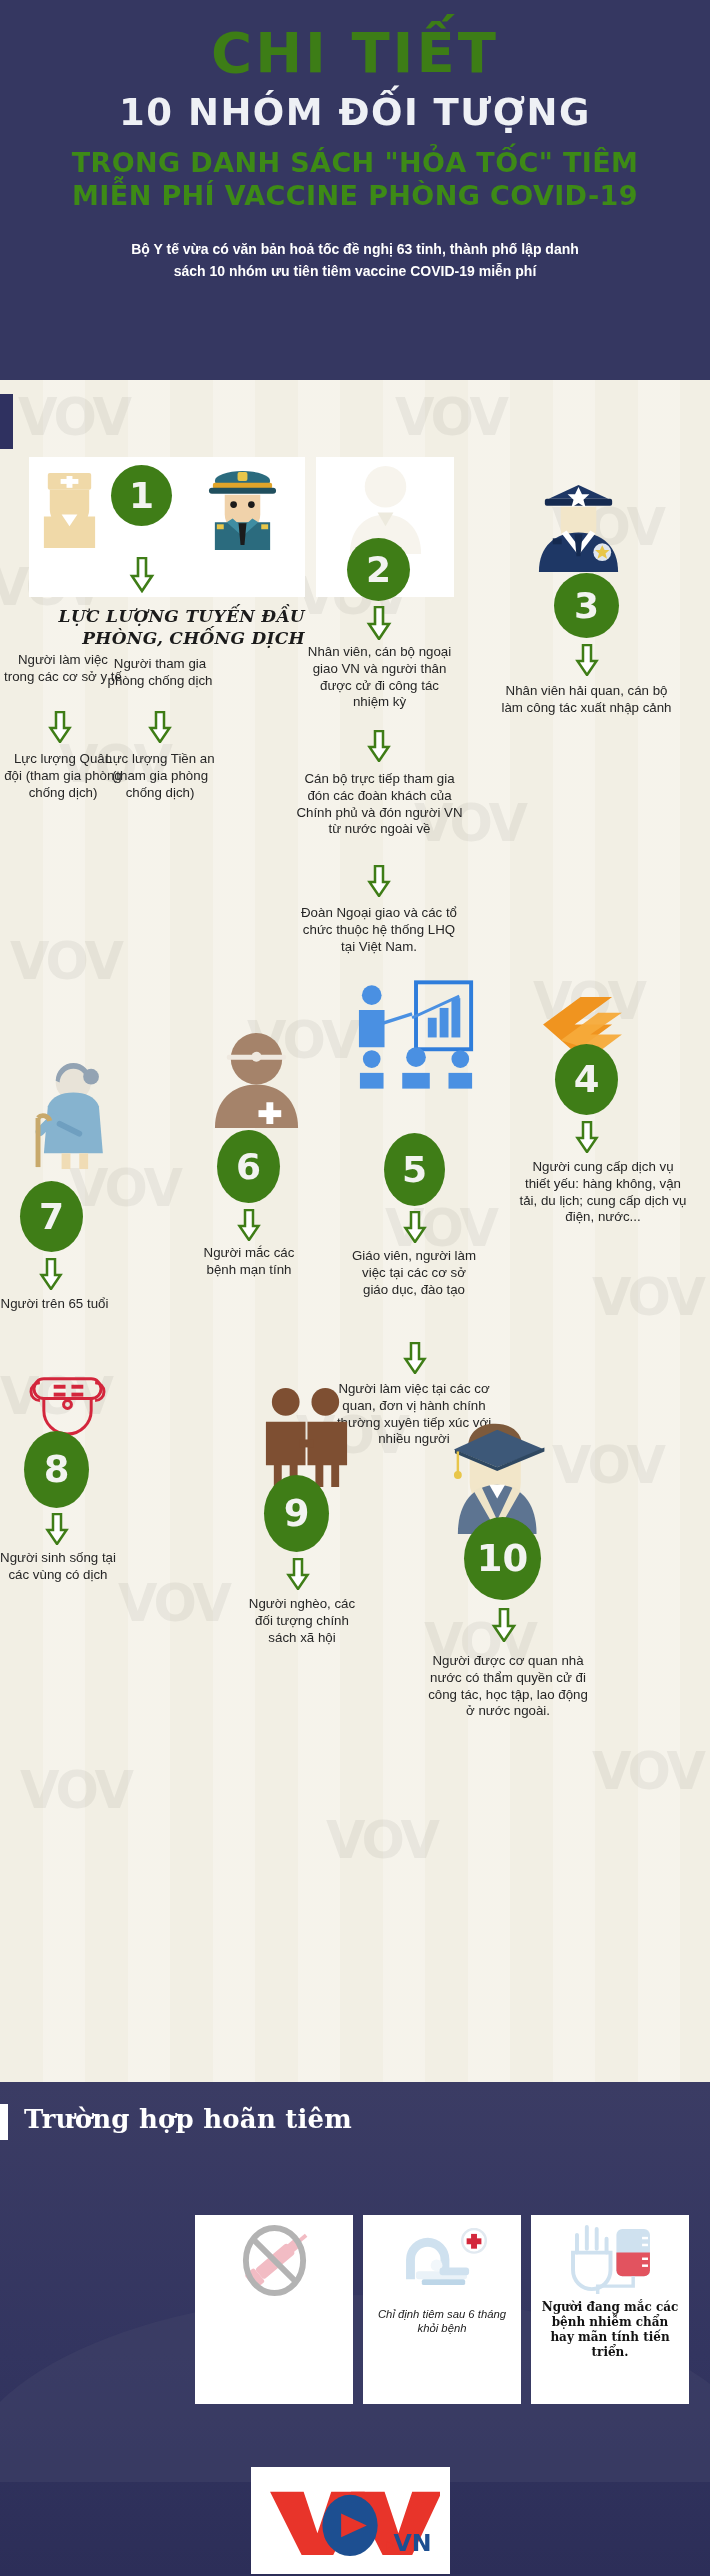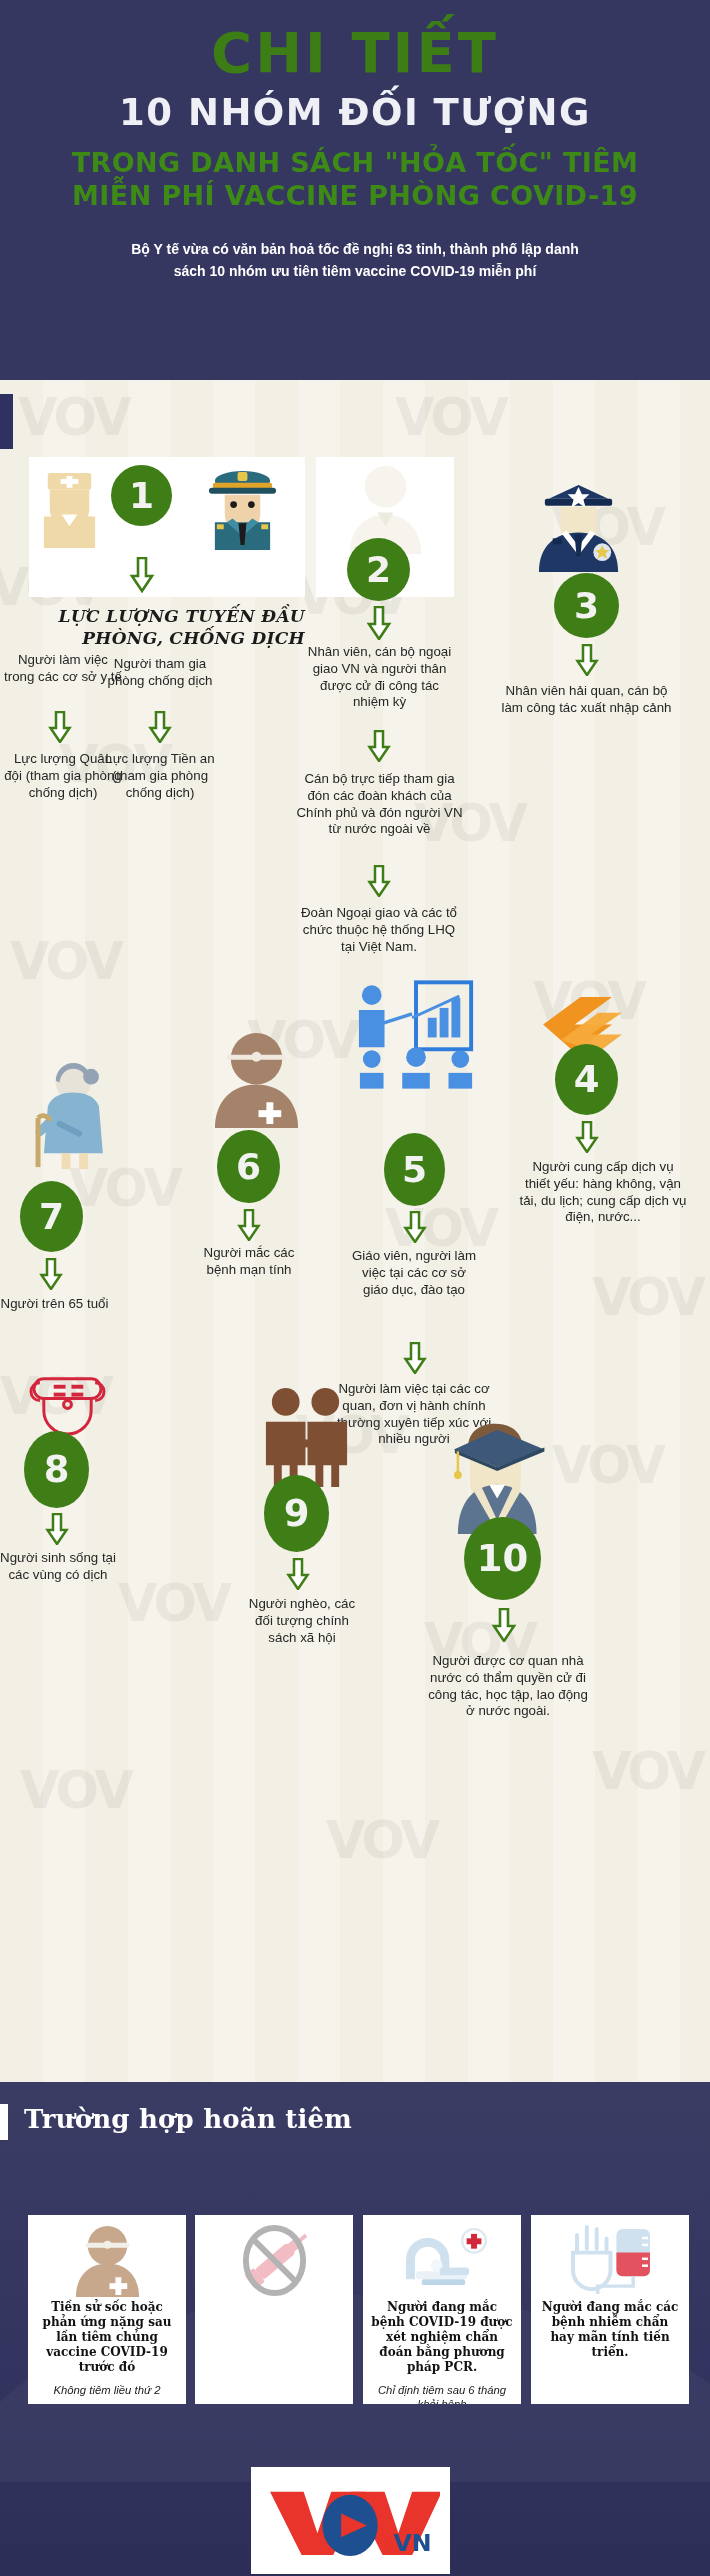--- a/index.html
+++ b/index.html
@@ -507,34 +507,20 @@
         </svg>
     </div>
     <div class="cap" style="left:426px; top:1273px; width:164px;">Người được cơ quan nhà nước có thẩm quyền cử đi công tác, học tập, lao động ở nước ngoài.</div>
   </div>
 
   <div class="footer">
     <div class="footer-hill"></div>
     <div class="footer-title-bar"></div>
     <div class="footer-title">Trường hợp hoãn tiêm</div>
 
-    <div class="fcard" style="left:28px;">
-      <div class="ficon">
-        <svg width="71" height="73" viewBox="0 0 72 74">
-          <circle cx="36" cy="22" r="20" fill="#c7a88c"></circle>
-          <rect x="14" y="19" width="44" height="5" rx="2" fill="#f2efe9"></rect>
-          <circle cx="36" cy="21" r="4" fill="#f2efe9"></circle>
-          <path d="M4 74 c0 -22 14 -34 32 -34 s32 12 32 34 z" fill="#c7a88c"></path>
-          <rect x="44" y="54" width="6" height="18" fill="#fff"></rect>
-          <rect x="38" y="60" width="18" height="6" fill="#fff"></rect>
-        </svg>
-      </div>
-      <div class="ftext">Tiền sử sốc hoặc phản ứng nặng sau lần tiêm chủng vaccine COVID-19 trước đó</div>
-      <div class="fnote">Không tiêm liều thứ 2</div>
-    </div>
 
     <div class="fcard" style="left:195px;">
       <div class="ficon">
         <svg width="85" height="75" viewBox="0 0 86 76">
           <g transform="rotate(-40 43 38)">
             <rect x="22" y="32" width="42" height="14" rx="3" fill="#f2bcc4"></rect>
             <rect x="58" y="34" width="14" height="10" fill="#f2bcc4"></rect>
             <rect x="72" y="37" width="12" height="4" fill="#f2bcc4"></rect>
             <rect x="10" y="30" width="12" height="18" rx="2" fill="#f2bcc4"></rect>
           </g>
@@ -552,21 +538,20 @@
           <path d="M10 52 V32 a22 22 0 0 1 44 0 v20 h-9 V32 a13 13 0 0 0 -26 0 v20 z" fill="#cfe1ef"></path>
           <rect x="20" y="44" width="52" height="8" rx="3" fill="#eaf2f8"></rect>
           <circle cx="41" cy="38" r="6" fill="#f2f7fb"></circle>
           <rect x="44" y="40" width="30" height="8" rx="3" fill="#cfe1ef"></rect>
           <rect x="26" y="52" width="44" height="6" rx="2" fill="#bdd6e8"></rect>
           <circle cx="79" cy="13" r="12" fill="none" stroke="#e1e9f0" stroke-width="2.5"></circle>
           <rect x="76" y="6" width="6" height="15" fill="#d3283c"></rect>
           <rect x="71.5" y="10.5" width="15" height="6" fill="#d3283c"></rect>
         </svg>
       </div>
-      <div class="ftext">Người đang mắc bệnh COVID-19 được xét nghiệm chẩn đoán bằng phương pháp PCR.</div>
       <div class="fnote">Chỉ định tiêm sau 6 tháng khỏi bệnh</div>
     </div>
 
     <div class="fcard" style="left:531px;">
       <div class="ficon">
         <svg width="91" height="71" viewBox="0 0 92 72">
           <path d="M12 28 v-18 M22 24 v-22 M32 24 v-20 M42 28 v-14" stroke="#cfe1ef" stroke-width="4" stroke-linecap="round"></path>
           <path d="M8 28 h38 v18 a19 19 0 0 1 -38 0 z" fill="none" stroke="#cfe1ef" stroke-width="4"></path>
           <rect x="52" y="4" width="34" height="48" rx="6" fill="#cfe1ef"></rect>
           <path d="M52 28 h34 v18 a6 6 0 0 1 -6 6 h-22 a6 6 0 0 1 -6 -6 z" fill="#e2535f"></path>

